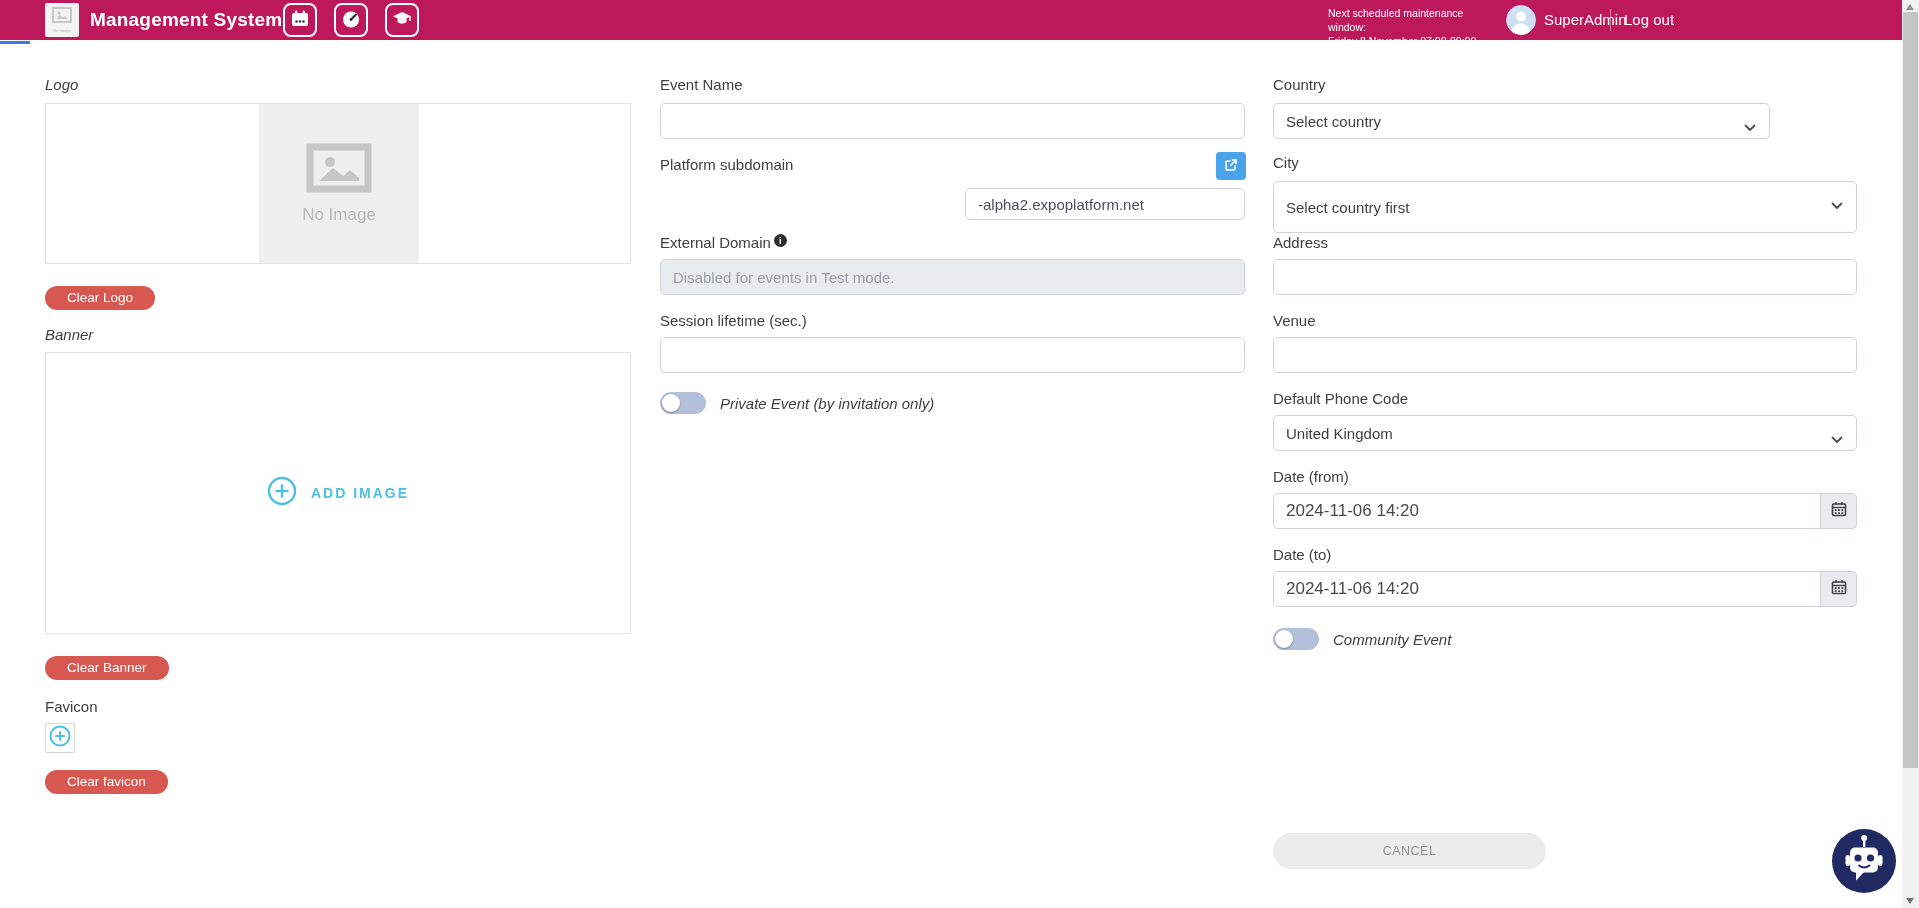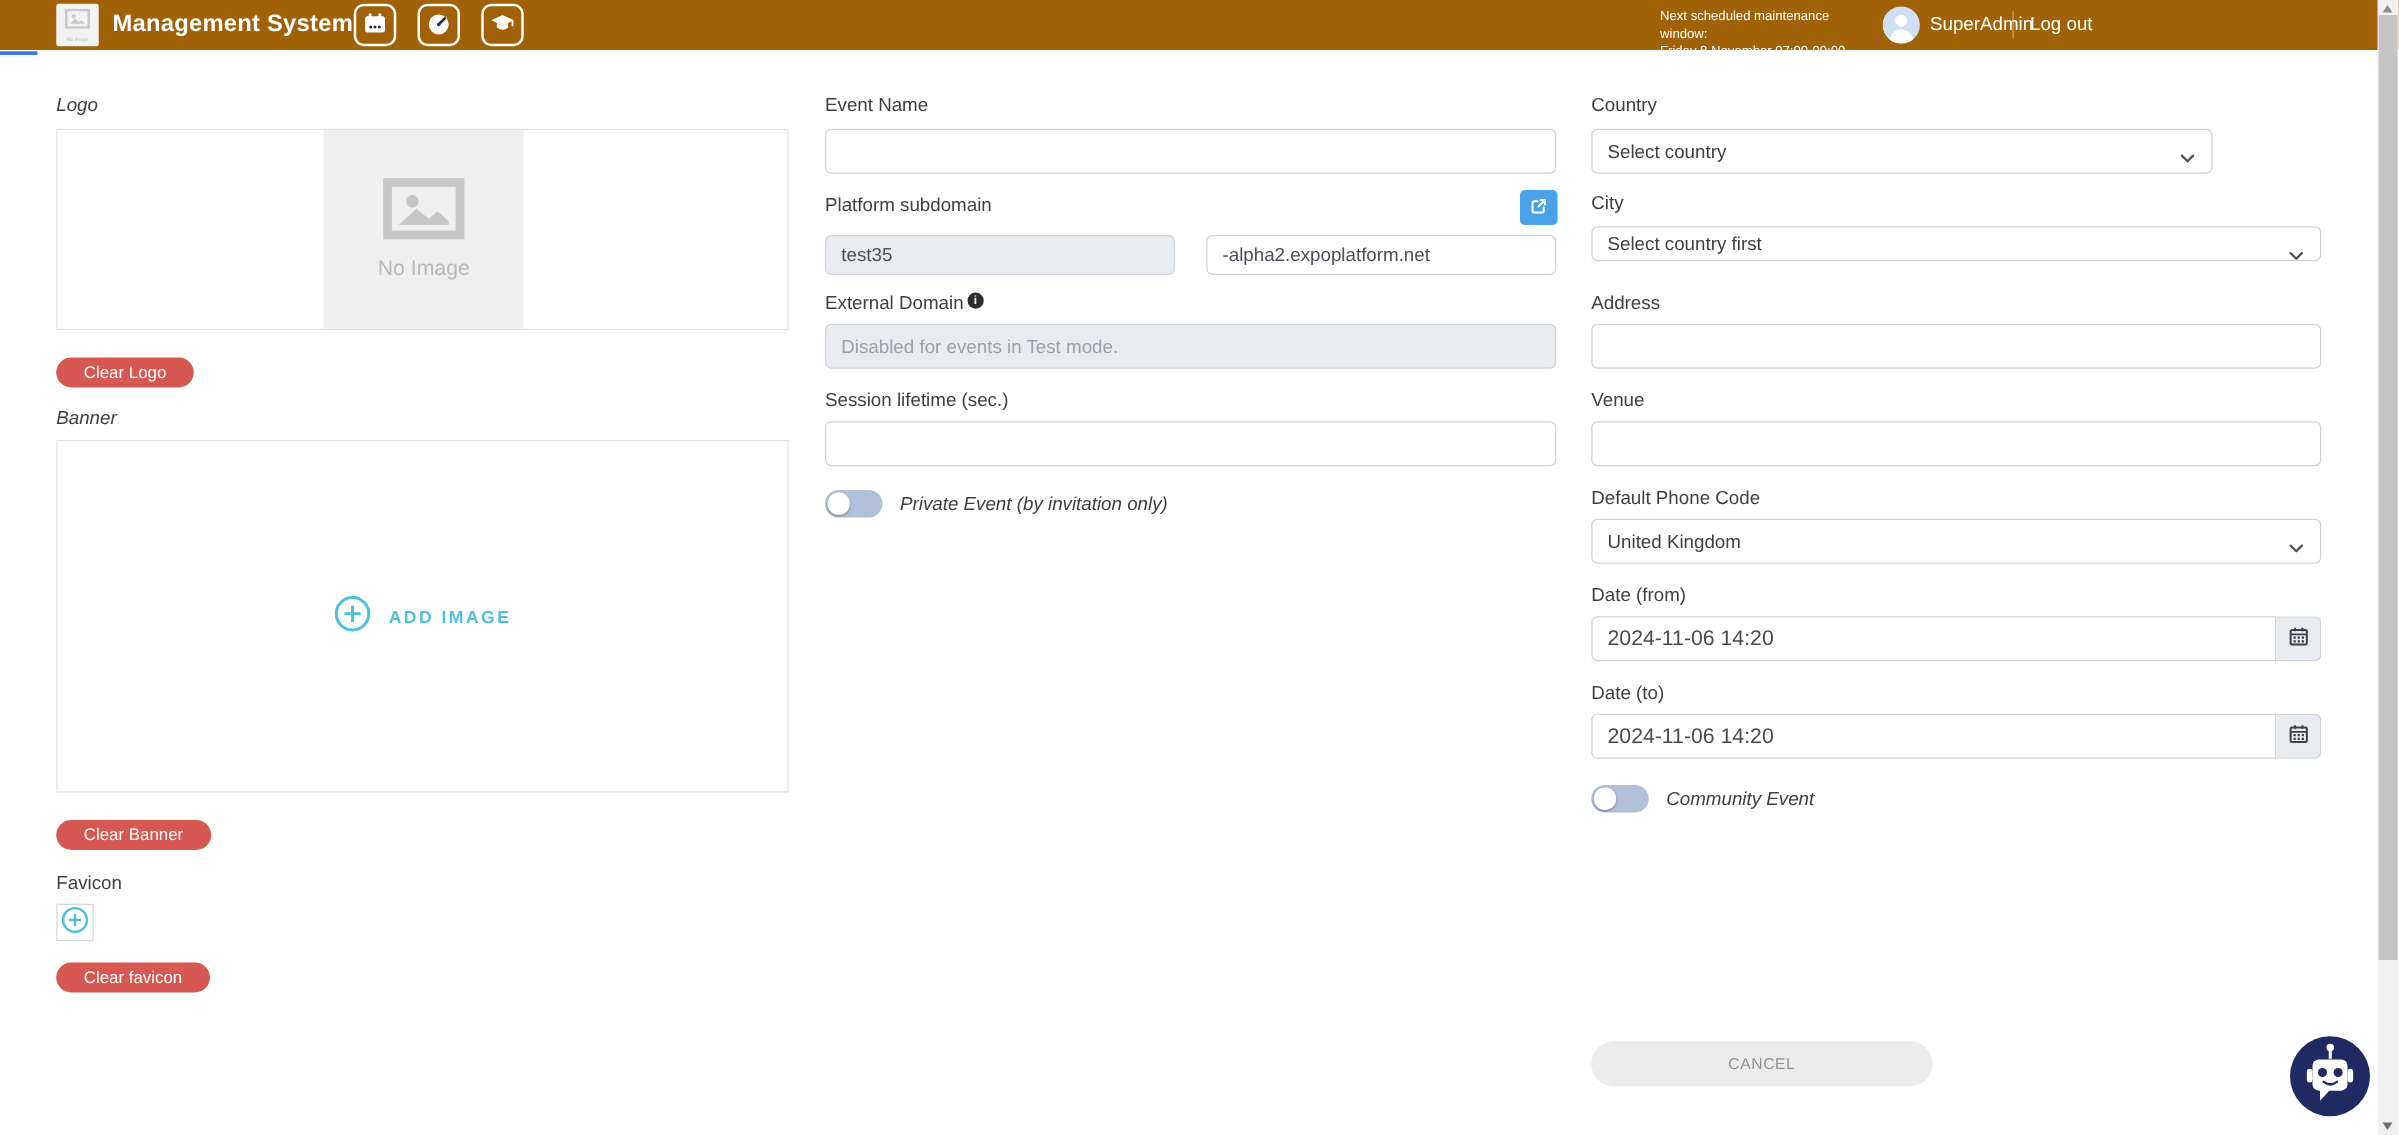--- a/index.html
+++ b/index.html
@@ -1,21 +1,21 @@
 <!DOCTYPE html>
 <html><head>
 <meta charset="utf-8">
 <style>
   * { margin:0; padding:0; box-sizing:border-box; }
   html,body { background:#fff; }
   .page { position:relative; width:1919px; height:908px; background:#ffffff;
           font-family:"Liberation Sans", sans-serif; overflow:hidden; color:#3f3f3f; }
 
   
-  .navbar { position:absolute; left:0; top:0; width:1919px; height:40px; background:#a16207; }
+  .navbar { position:absolute; left:0; top:0; width:1919px; height:40px; background:#be185d; }
   .nav-logo-thumb { position:absolute; left:45px; top:3px; width:34px; height:34px; background:#f3f3f3;
                     border-radius:2px; display:flex; flex-direction:column; align-items:center; justify-content:center; }
   .nav-logo-thumb .mini-caption { font-size:4px; color:#bcbcbc; margin-top:1px; }
   .nav-title { position:absolute; left:90px; top:0; height:40px; line-height:40px; color:#fff;
                font-size:19px; font-weight:600; letter-spacing:.2px; }
   .nav-btn { position:absolute; top:3px; width:34px; height:34px; border:2px solid #fff; border-radius:8px;
              display:flex; align-items:center; justify-content:center; cursor:pointer; background:transparent; }
   .maintenance { position:absolute; left:1328px; top:6px; width:172px; color:#fff; font-size:10.5px; line-height:14px; }
   .avatar { position:absolute; left:1506px; top:5px; width:30px; height:30px; border-radius:50%; overflow:hidden; }
   .nav-user { position:absolute; left:1544px; top:0; height:40px; line-height:40px; color:#fff; font-size:15px;text-align:center; }
@@ -197,21 +197,20 @@
   <div class="lbl" style="left:660px; top:156px;">Platform subdomain</div>
   <button class="link-btn">
     <span>
       <svg width="14" height="14" viewBox="0 0 14 14" fill="none" stroke="#fff" stroke-width="1.6" stroke-linecap="round" stroke-linejoin="round">
           <path d="M6 3 H3.2 C2.5 3 2 3.5 2 4.2 V10.8 C2 11.5 2.5 12 3.2 12 H9.8 C10.5 12 11 11.5 11 10.8 V8"></path>
           <path d="M8.5 2 H12 V5.5"></path>
           <path d="M12 2 L6.8 7.2"></path>
         </svg>
     </span>
   </button>
-  <input class="inp disabled" style="left: 660px; top: 188px; width: 280px; height: 32px;" value="test35">
   <input class="inp" style="left: 965px; top: 188px; width: 280px; height: 32px;" value="-alpha2.expoplatform.net">
 
   <div class="lbl" style="left:660px; top:234px;">
     <span>External Domain</span><span class="info-dot">i</span>
   </div>
   <input class="inp disabled" style="left: 660px; top: 259px; width: 585px; height: 36px;" disabled="" placeholder="Disabled for events in Test mode.">
 
   <div class="lbl" style="left:660px; top:312px;">Session lifetime (sec.)</div>
   <input class="inp" style="left: 660px; top: 337px; width: 585px; height: 36px;" value="">
 
@@ -224,21 +223,21 @@
 
   <div class="lbl" style="left:1273px; top:76px;">Country</div>
   <div class="sel" style="left:1273px; top:103px; width:497px; height:36px;">
     <span class="sel-text">Select country</span>
     <span class="chev"><svg width="12" height="8" viewBox="0 0 12 8" fill="none" stroke="#4a5056" stroke-width="1.8" stroke-linecap="round" stroke-linejoin="round">
           <path d="M1.5 1.5 L6 6 L10.5 1.5"></path>
         </svg></span>
   </div>
 
   <div class="lbl" style="left:1273px; top:154px;">City</div>
-  <div class="sel" style="left:1273px; top:181px; width:584px; height:28px;">
+  <div class="sel" style="left:1273px; top:181px; width:584px; height:52px;">
     <span class="sel-text">Select country first</span>
     <span class="chev"><svg width="12" height="8" viewBox="0 0 12 8" fill="none" stroke="#4a5056" stroke-width="1.8" stroke-linecap="round" stroke-linejoin="round">
           <path d="M1.5 1.5 L6 6 L10.5 1.5"></path>
         </svg></span>
   </div>
 
   <div class="lbl" style="left:1273px; top:234px;">Address</div>
   <input class="inp" style="left: 1273px; top: 259px; width: 584px; height: 36px;" value="">
 
   <div class="lbl" style="left:1273px; top:312px;">Venue</div>

